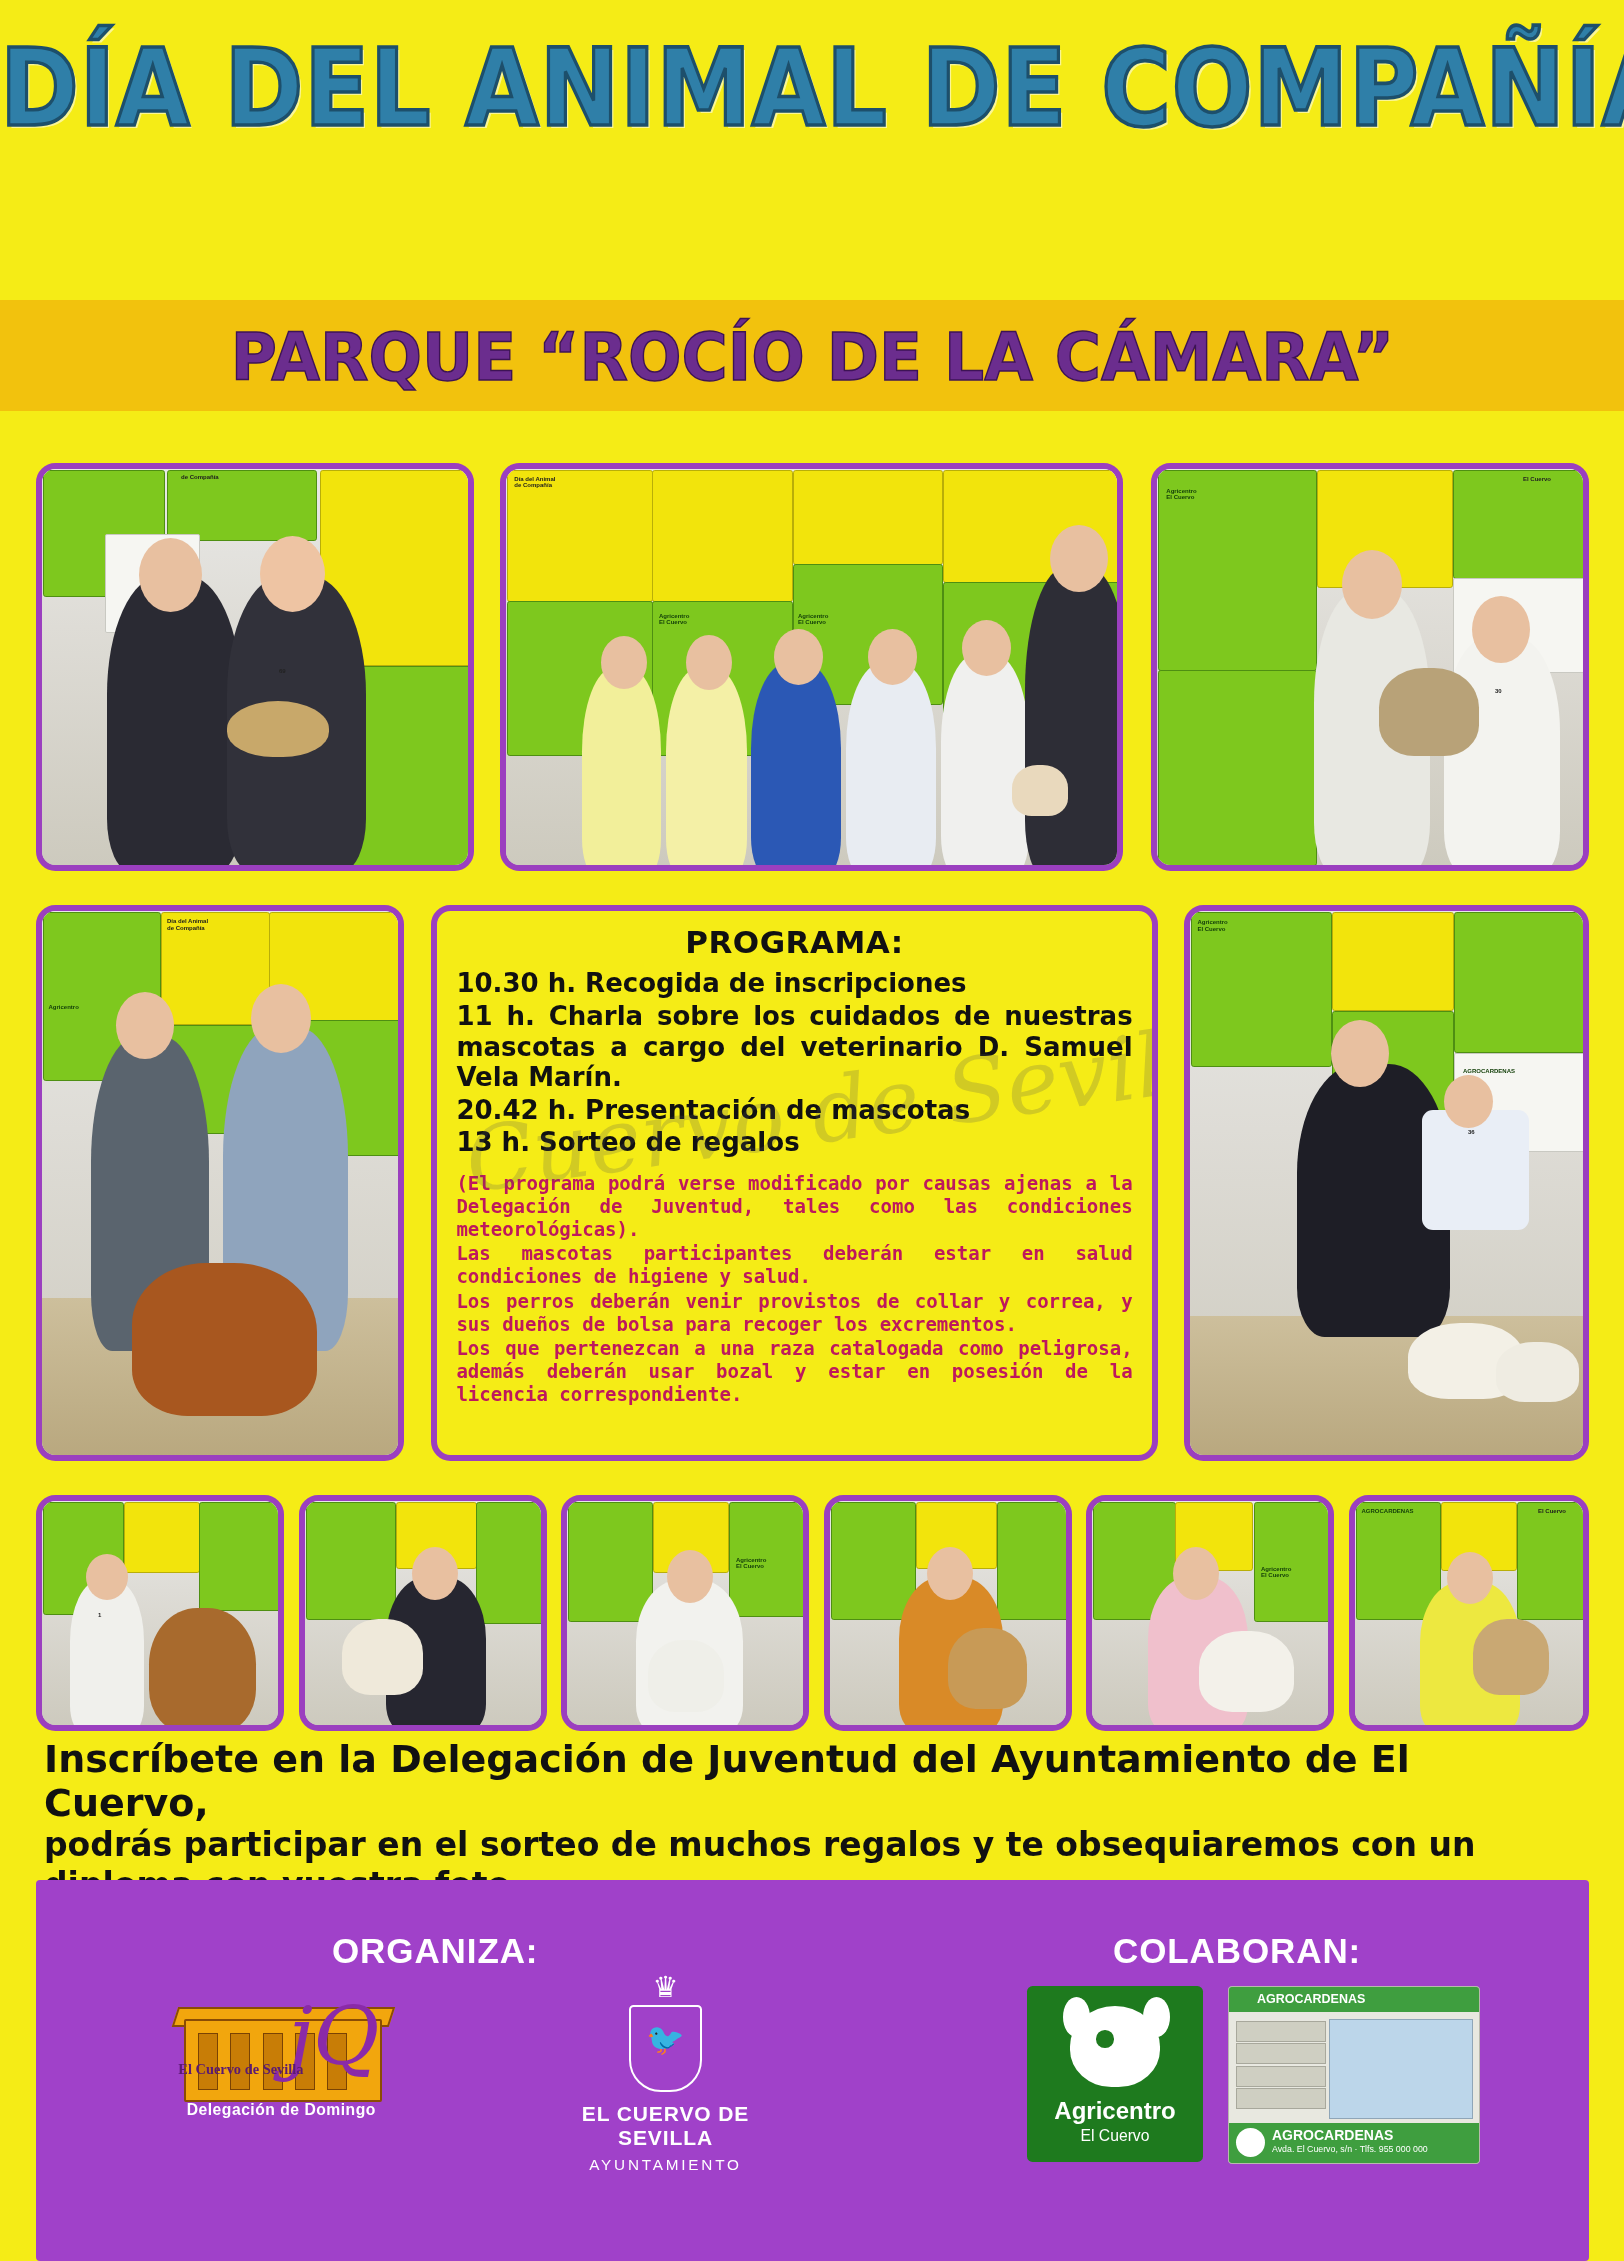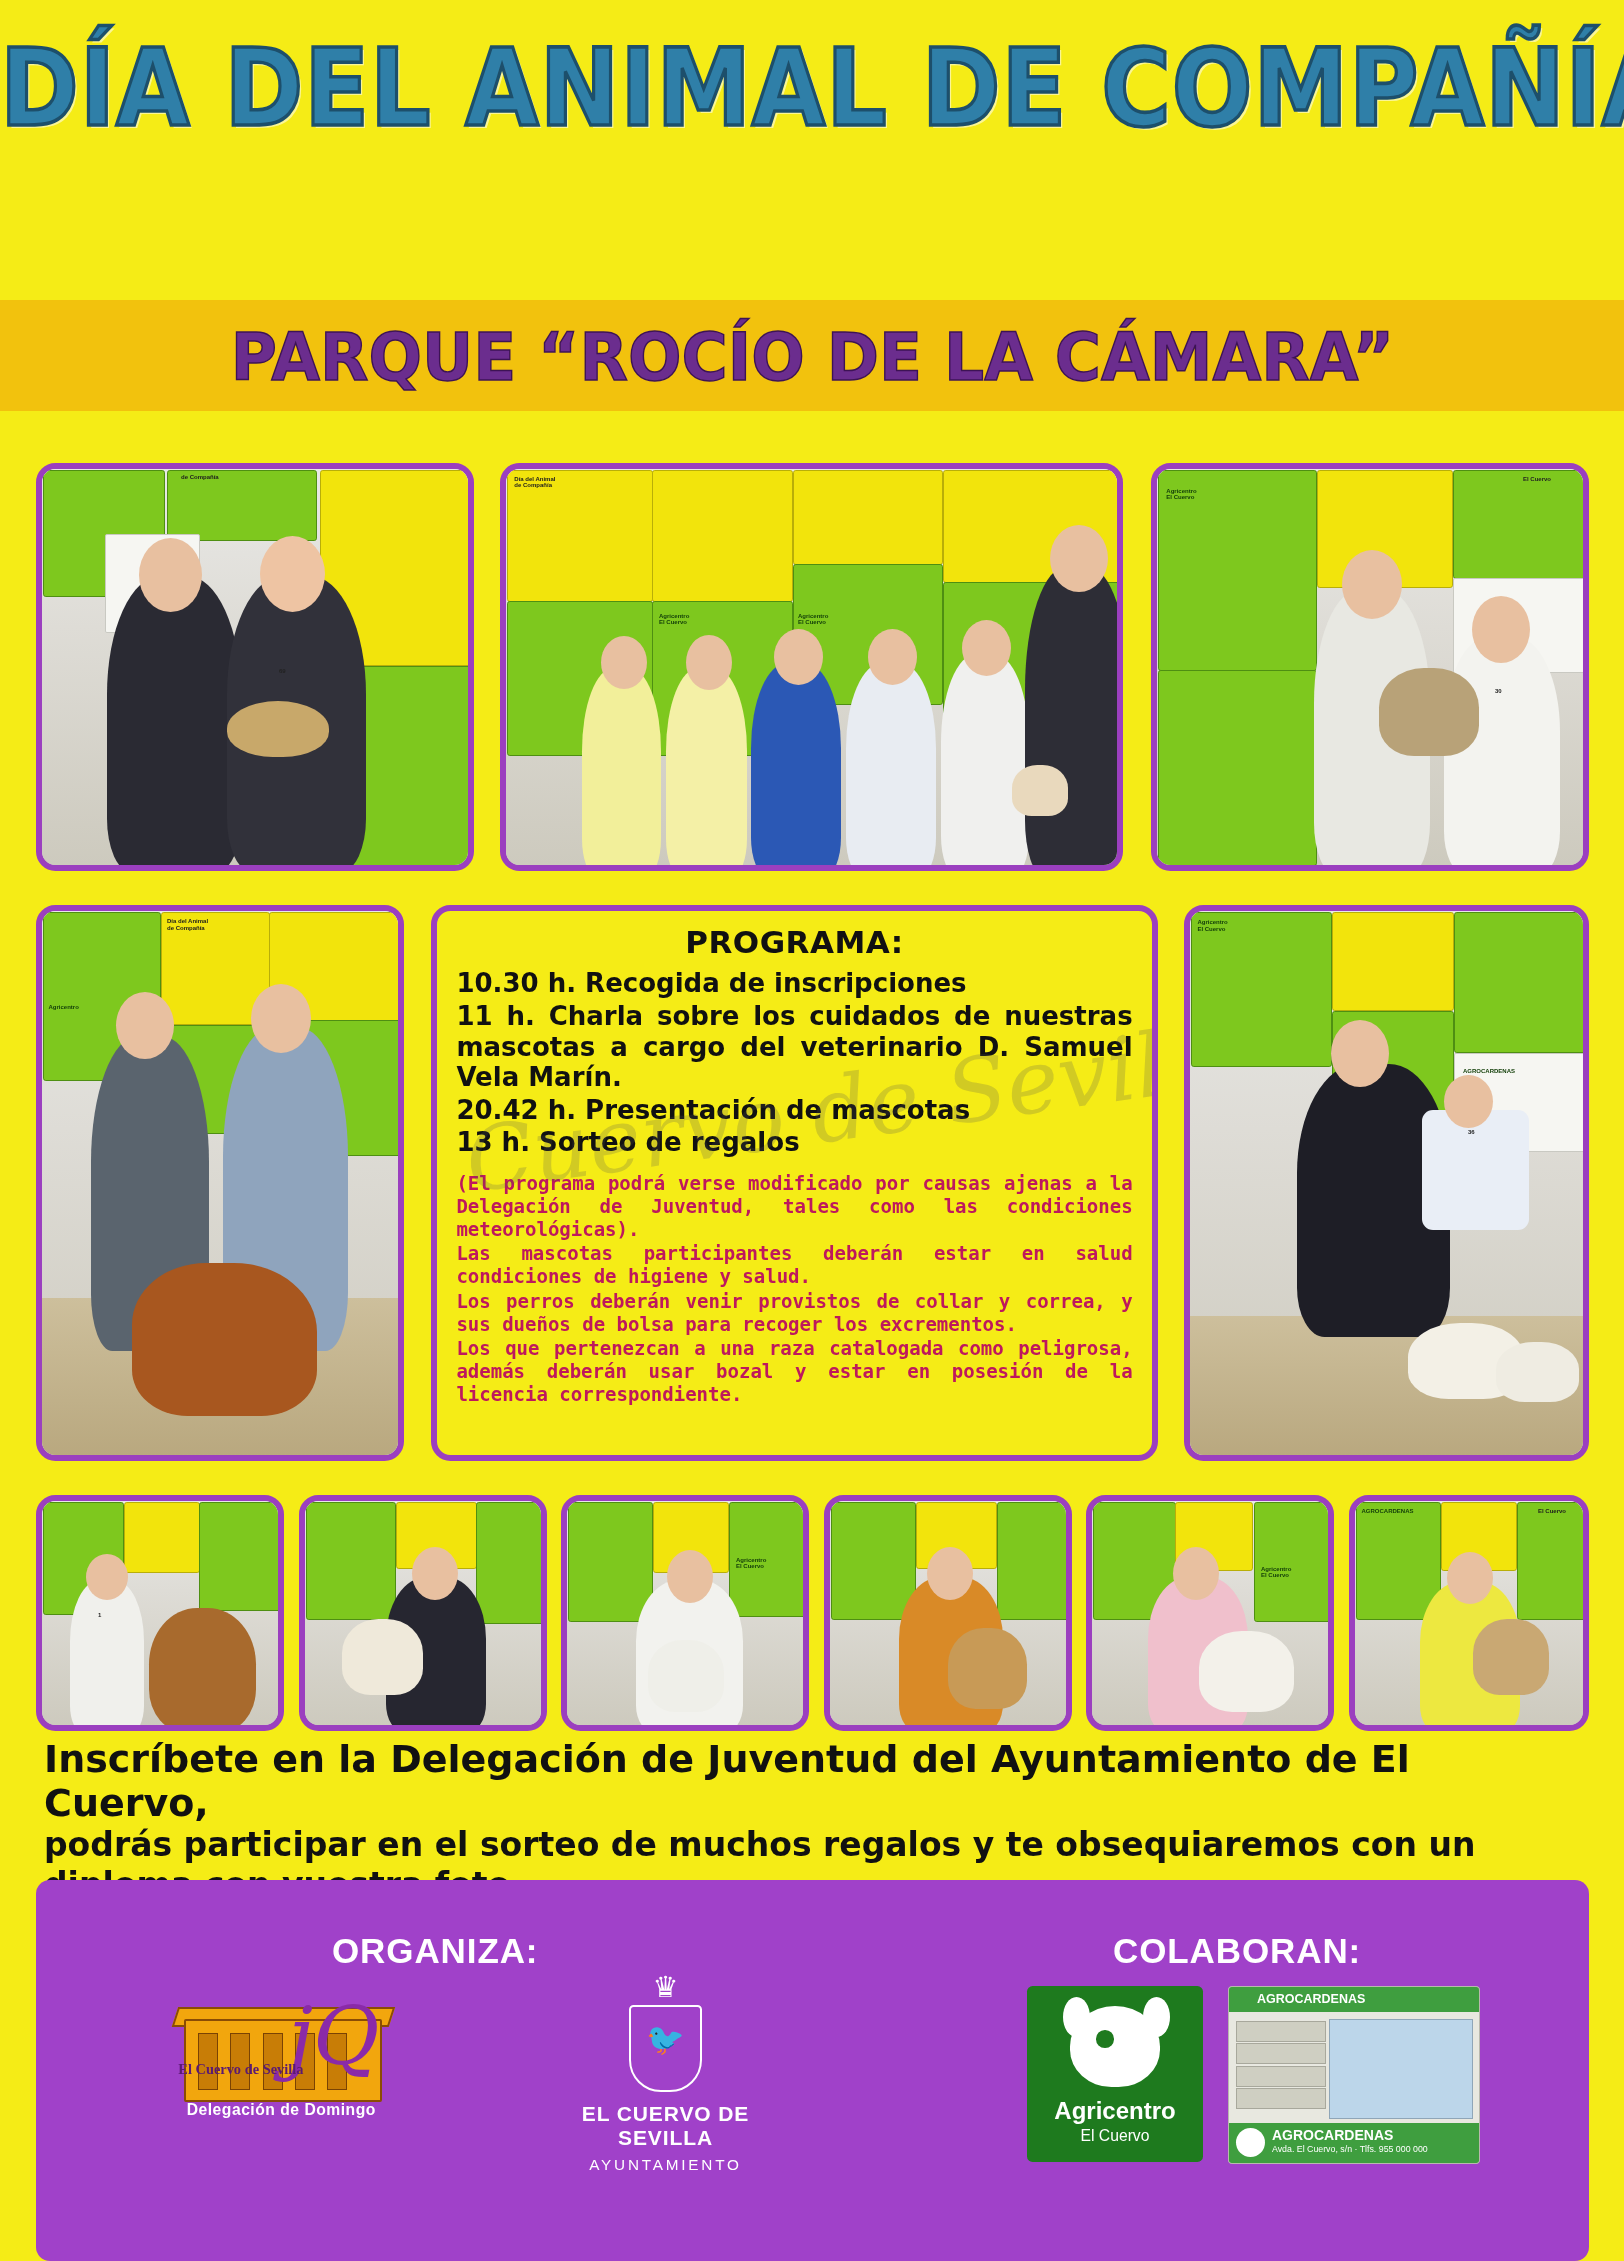--- a/index.html
+++ b/index.html
@@ -217,21 +217,21 @@
   }
 
   
   .footer {
     position: absolute;
     left: 36px;
     top: 1880px;
     width: 1553px;
     height: 381px;
     background: #a041c9;
-    border-radius: 14px;
+    border-radius: 4px;
   }
   .footer-label {
     position: absolute;
     font-family: "Liberation Sans", sans-serif;
     font-size: 35px;
     font-weight: bold;
     color: #ffffff;
     letter-spacing: 0.9px;
   }
   .logo-juventud {

